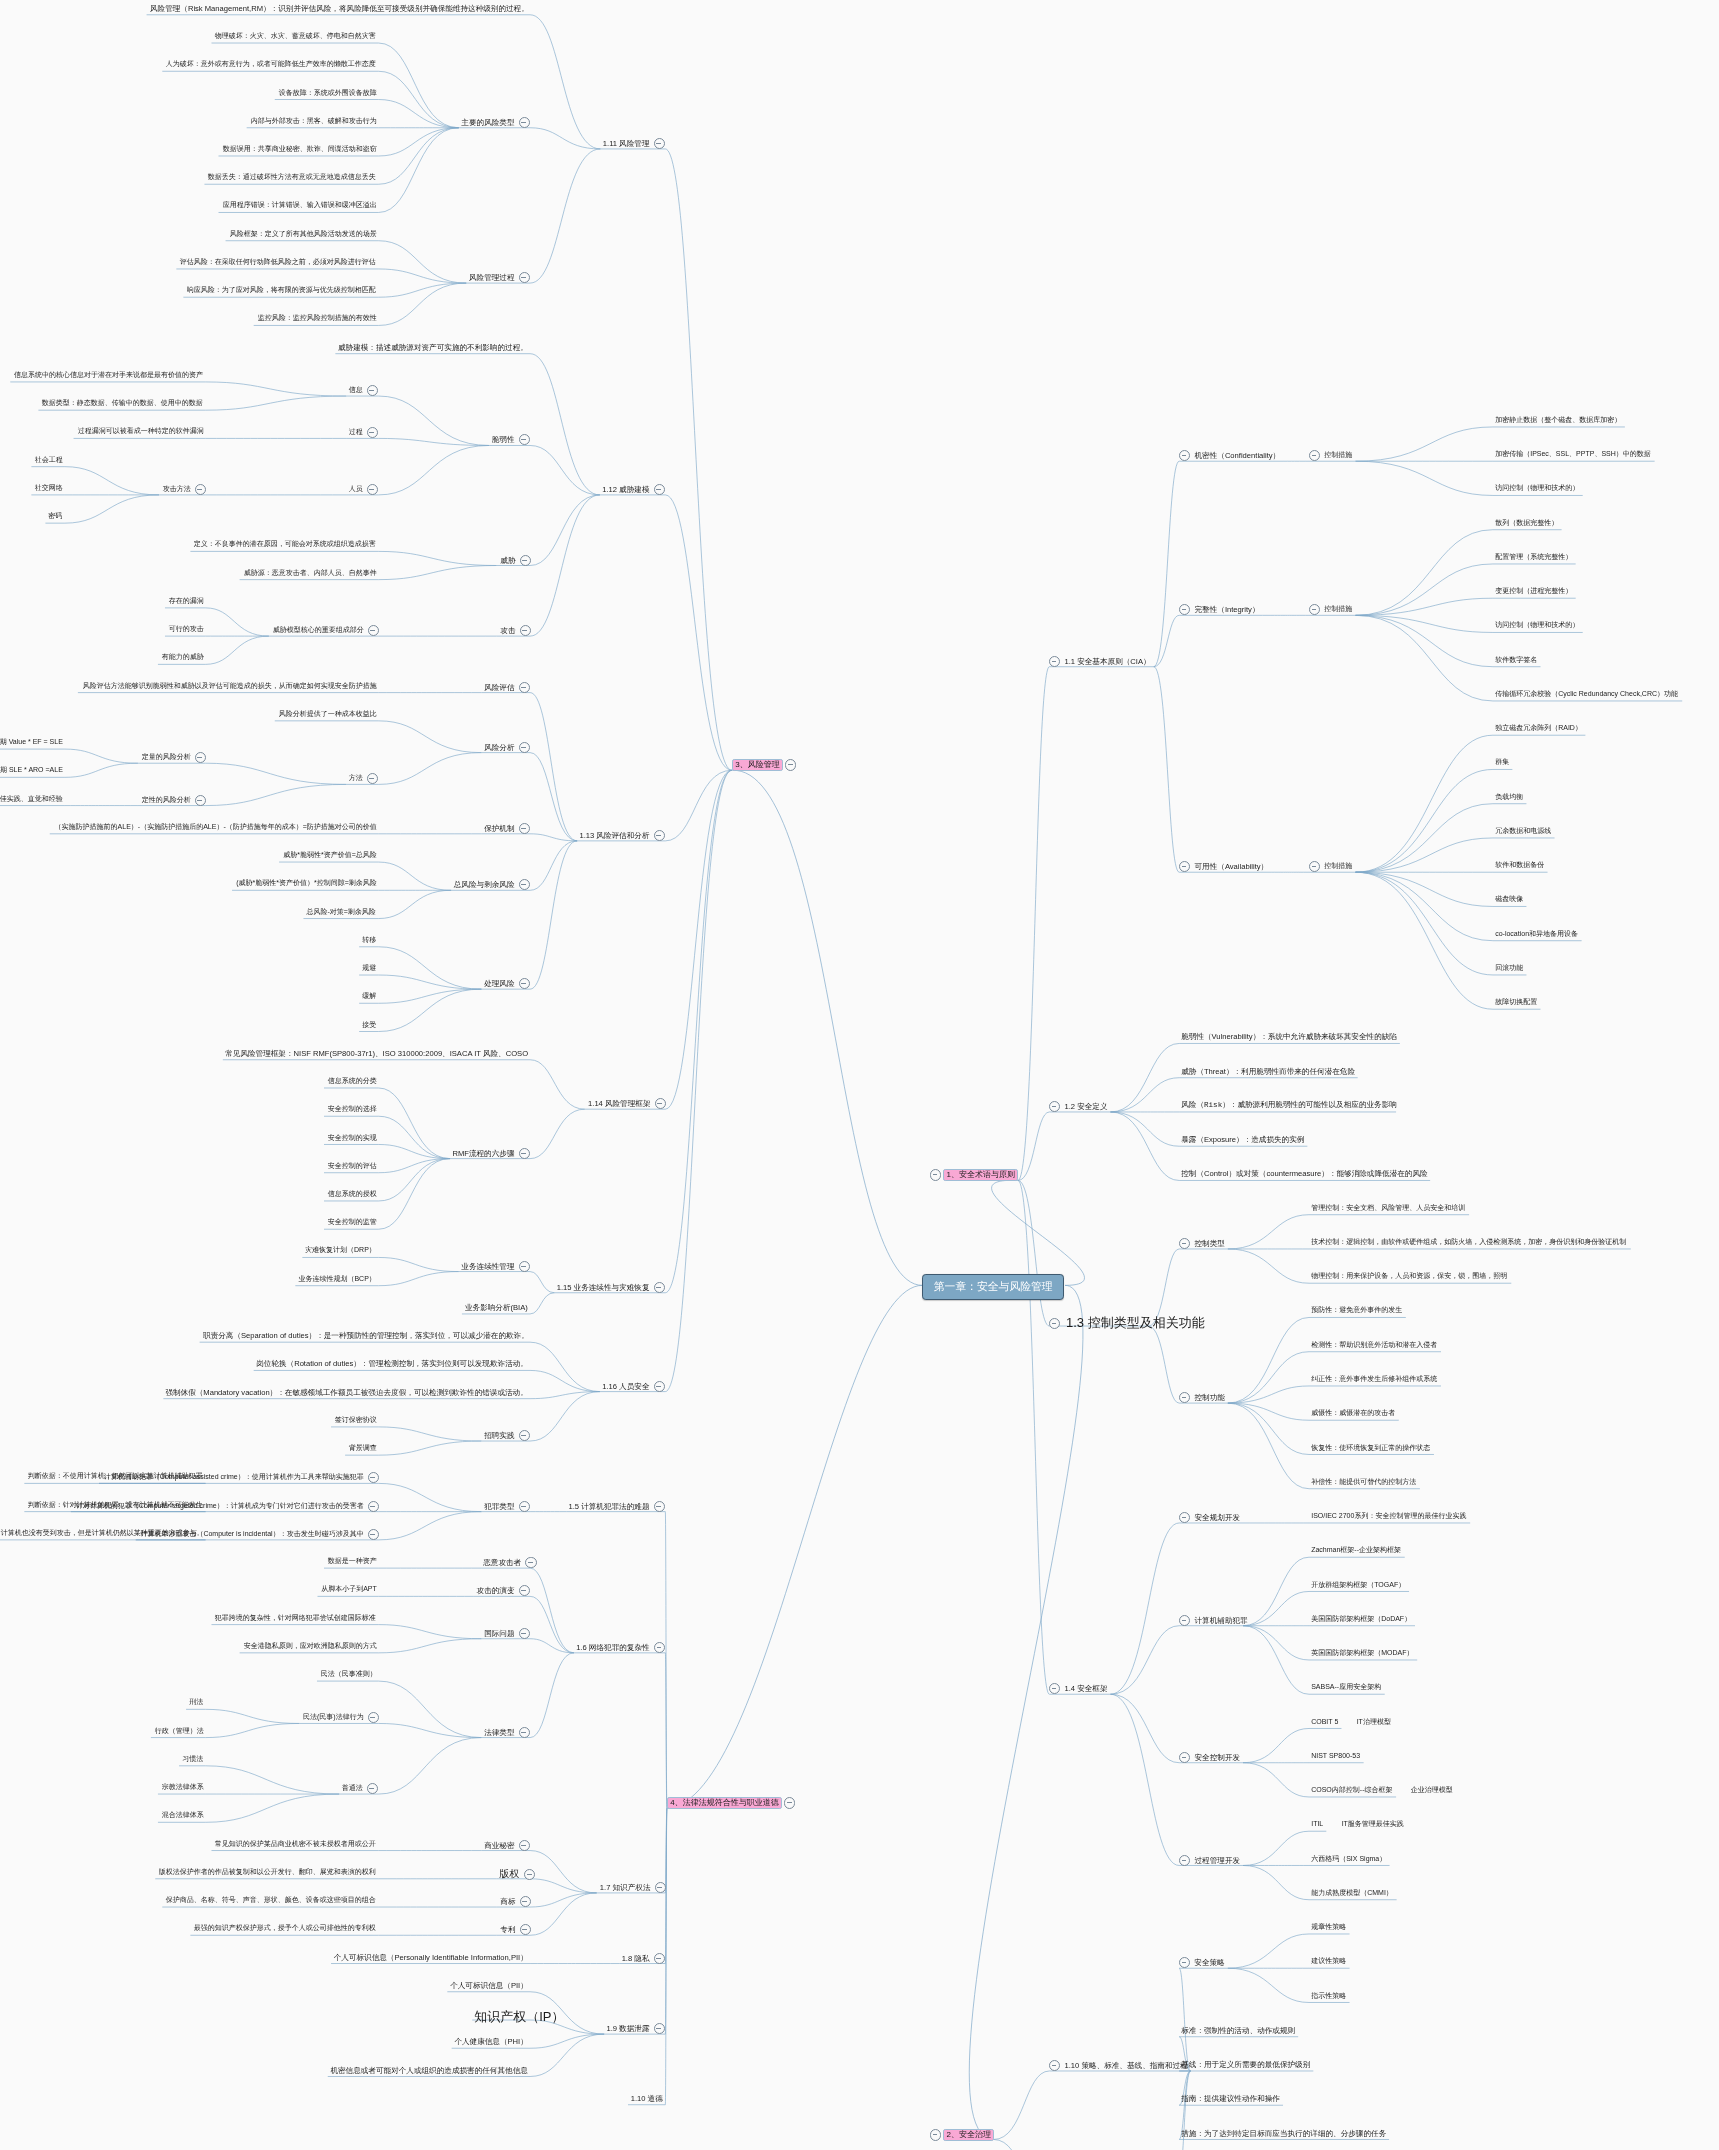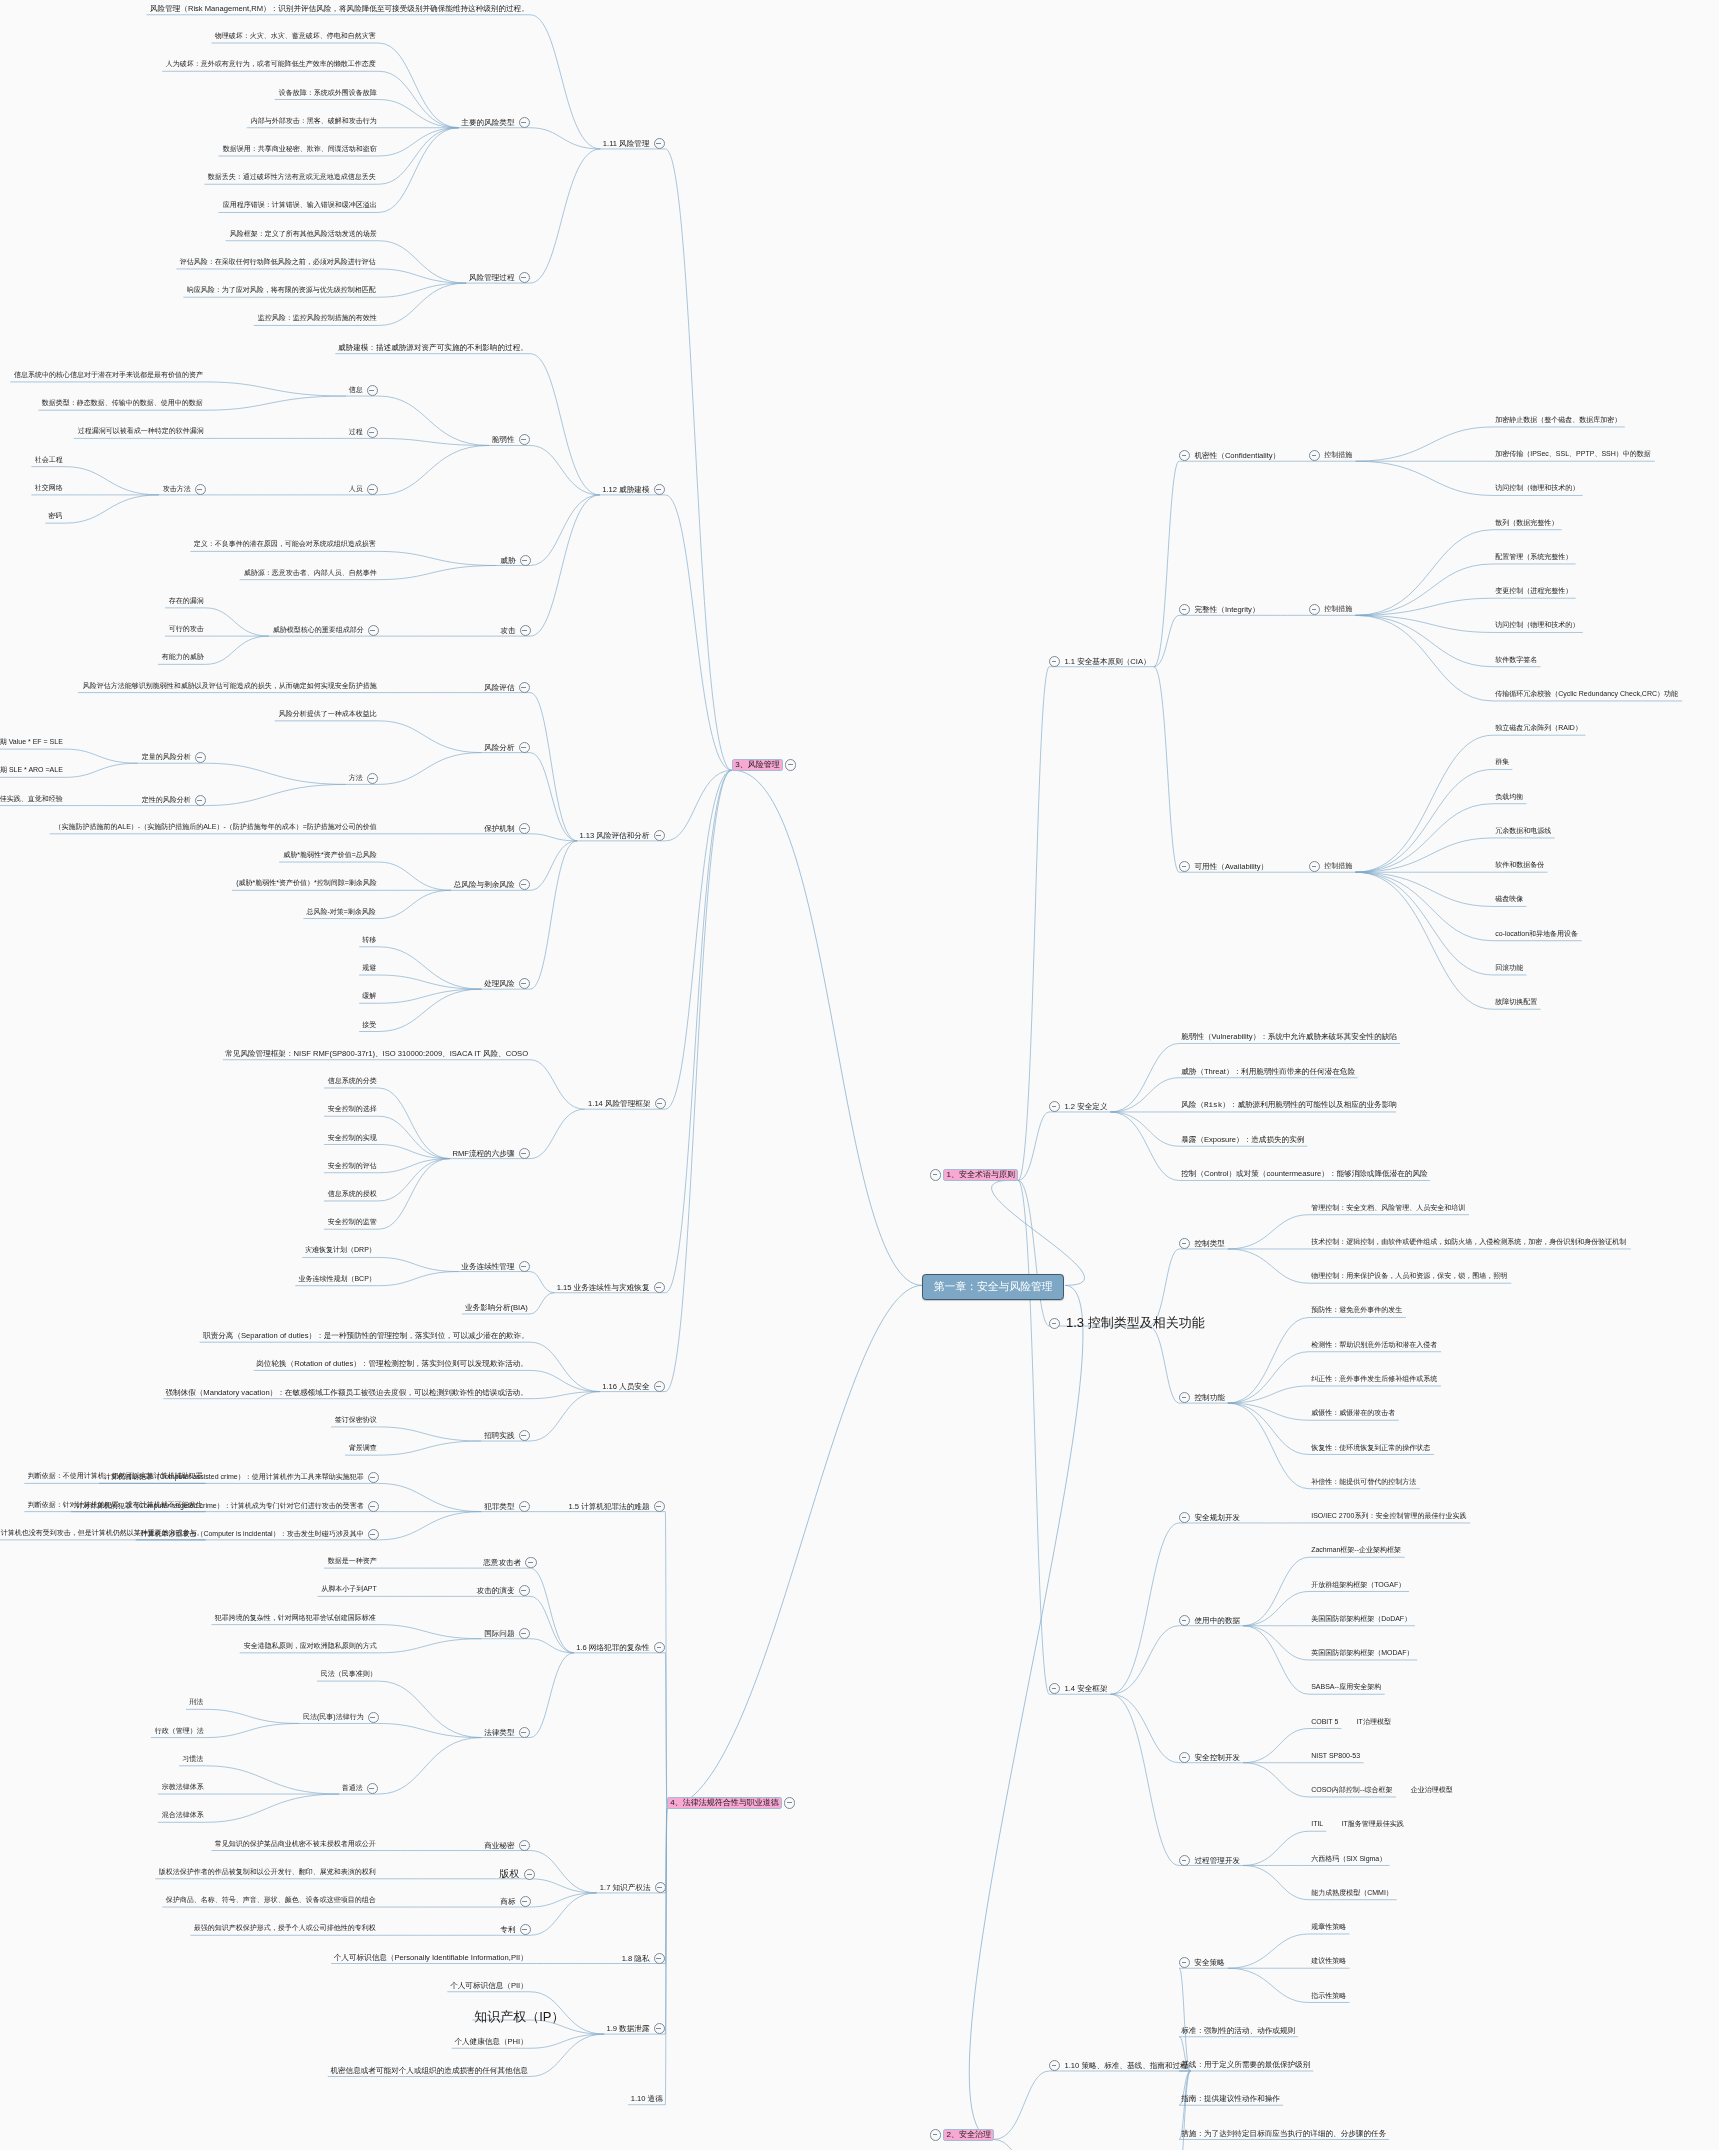--- a/index.html
+++ b/index.html
@@ -383,21 +383,21 @@
       <div class="node r" style="top: 1392px; font-size: 7.6px; left: 1179px; width: 49px;"><span class="tog"></span> <span class="lbl">控制功能</span></div>
       <div class="node r" style="top: 1306px; font-size: 7px; left: 1309px; width: 97px;"><span class="lbl">预防性：避免意外事件的发生</span></div>
       <div class="node r" style="top: 1341px; font-size: 7px; left: 1309px; width: 132px;"><span class="lbl">检测性：帮助识别意外活动和潜在入侵者</span></div>
       <div class="node r" style="top: 1375px; font-size: 7px; left: 1309px; width: 132px;"><span class="lbl">纠正性：意外事件发生后修补组件或系统</span></div>
       <div class="node r" style="top: 1409px; font-size: 7px; left: 1309px; width: 90px;"><span class="lbl">威慑性：威慑潜在的攻击者</span></div>
       <div class="node r" style="top: 1444px; font-size: 7px; left: 1309px; width: 125px;"><span class="lbl">恢复性：使环境恢复到正常的操作状态</span></div>
       <div class="node r" style="top: 1478px; font-size: 7px; left: 1309px; width: 111px;"><span class="lbl">补偿性：能提供可替代的控制方法</span></div>
       <div class="node r" style="top: 1683px; font-size: 7.6px; left: 1049px; width: 61px;"><span class="tog"></span> <span class="lbl">1.4 安全框架</span></div>
       <div class="node r" style="top: 1512px; font-size: 7.6px; left: 1179px; width: 64px;"><span class="tog"></span> <span class="lbl">安全规划开发</span></div>
       <div class="node r" style="top: 1512px; font-size: 7px; left: 1309px; width: 161px;"><span class="lbl">ISO/IEC 2700系列：安全控制管理的最佳行业实践</span></div>
-      <div class="node r" style="top: 1615px; font-size: 7.6px; left: 1179px; width: 64px;"><span class="tog"></span> <span class="lbl">使用中的数据</span></div>
+      <div class="node r" style="top: 1615px; font-size: 7.6px; left: 1179px; width: 64px;"><span class="tog"></span> <span class="lbl">计算机辅助犯罪</span></div>
       <div class="node r" style="top: 1546px; font-size: 7px; left: 1309px; width: 96px;"><span class="lbl">Zachman框架--企业架构框架</span></div>
       <div class="node r" style="top: 1581px; font-size: 7px; left: 1309px; width: 100px;"><span class="lbl">开放群组架构框架（TOGAF）</span></div>
       <div class="node r" style="top: 1615px; font-size: 7px; left: 1309px; width: 106px;"><span class="lbl">美国国防部架构框架（DoDAF）</span></div>
       <div class="node r" style="top: 1649px; font-size: 7px; left: 1309px; width: 108px;"><span class="lbl">英国国防部架构框架（MODAF）</span></div>
       <div class="node r" style="top: 1683px; font-size: 7px; left: 1309px; width: 76px;"><span class="lbl">SABSA--应用安全架构</span></div>
       <div class="node r" style="top: 1752px; font-size: 7.6px; left: 1179px; width: 64px;"><span class="tog"></span> <span class="lbl">安全控制开发</span></div>
       <div class="node r" style="top: 1718px; font-size: 7px; left: 1309px; width: 32px;"><span class="lbl">COBIT 5</span><span class="lbl" style="margin-left:14px;">IT治理模型</span></div>
       <div class="node r" style="top: 1752px; font-size: 7px; left: 1309px; width: 55px;"><span class="lbl">NIST SP800-53</span></div>
       <div class="node r" style="top: 1786px; font-size: 7px; left: 1309px; width: 87px;"><span class="lbl">COSO内部控制--综合框架</span><span class="lbl" style="margin-left:14px;">企业治理模型</span></div>
       <div class="node r" style="top: 1855px; font-size: 7.6px; left: 1179px; width: 64px;"><span class="tog"></span> <span class="lbl">过程管理开发</span></div>

